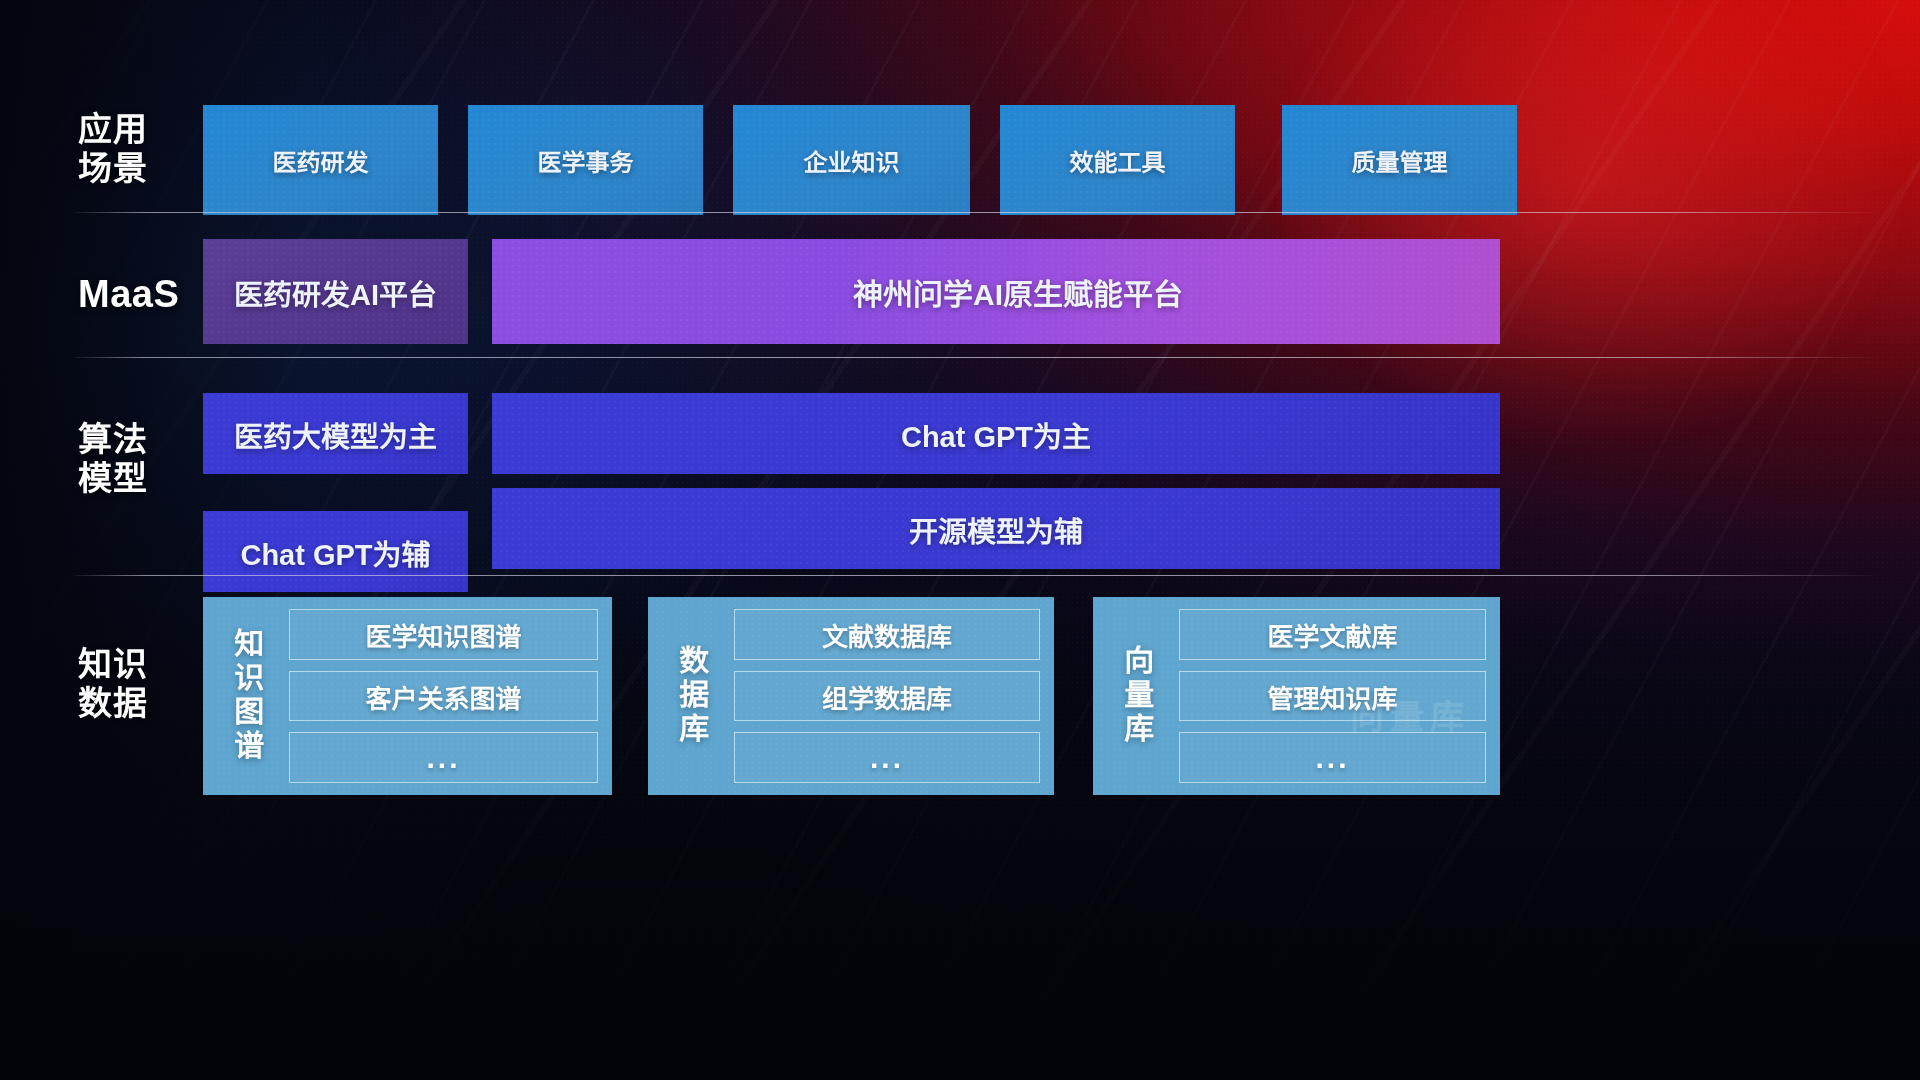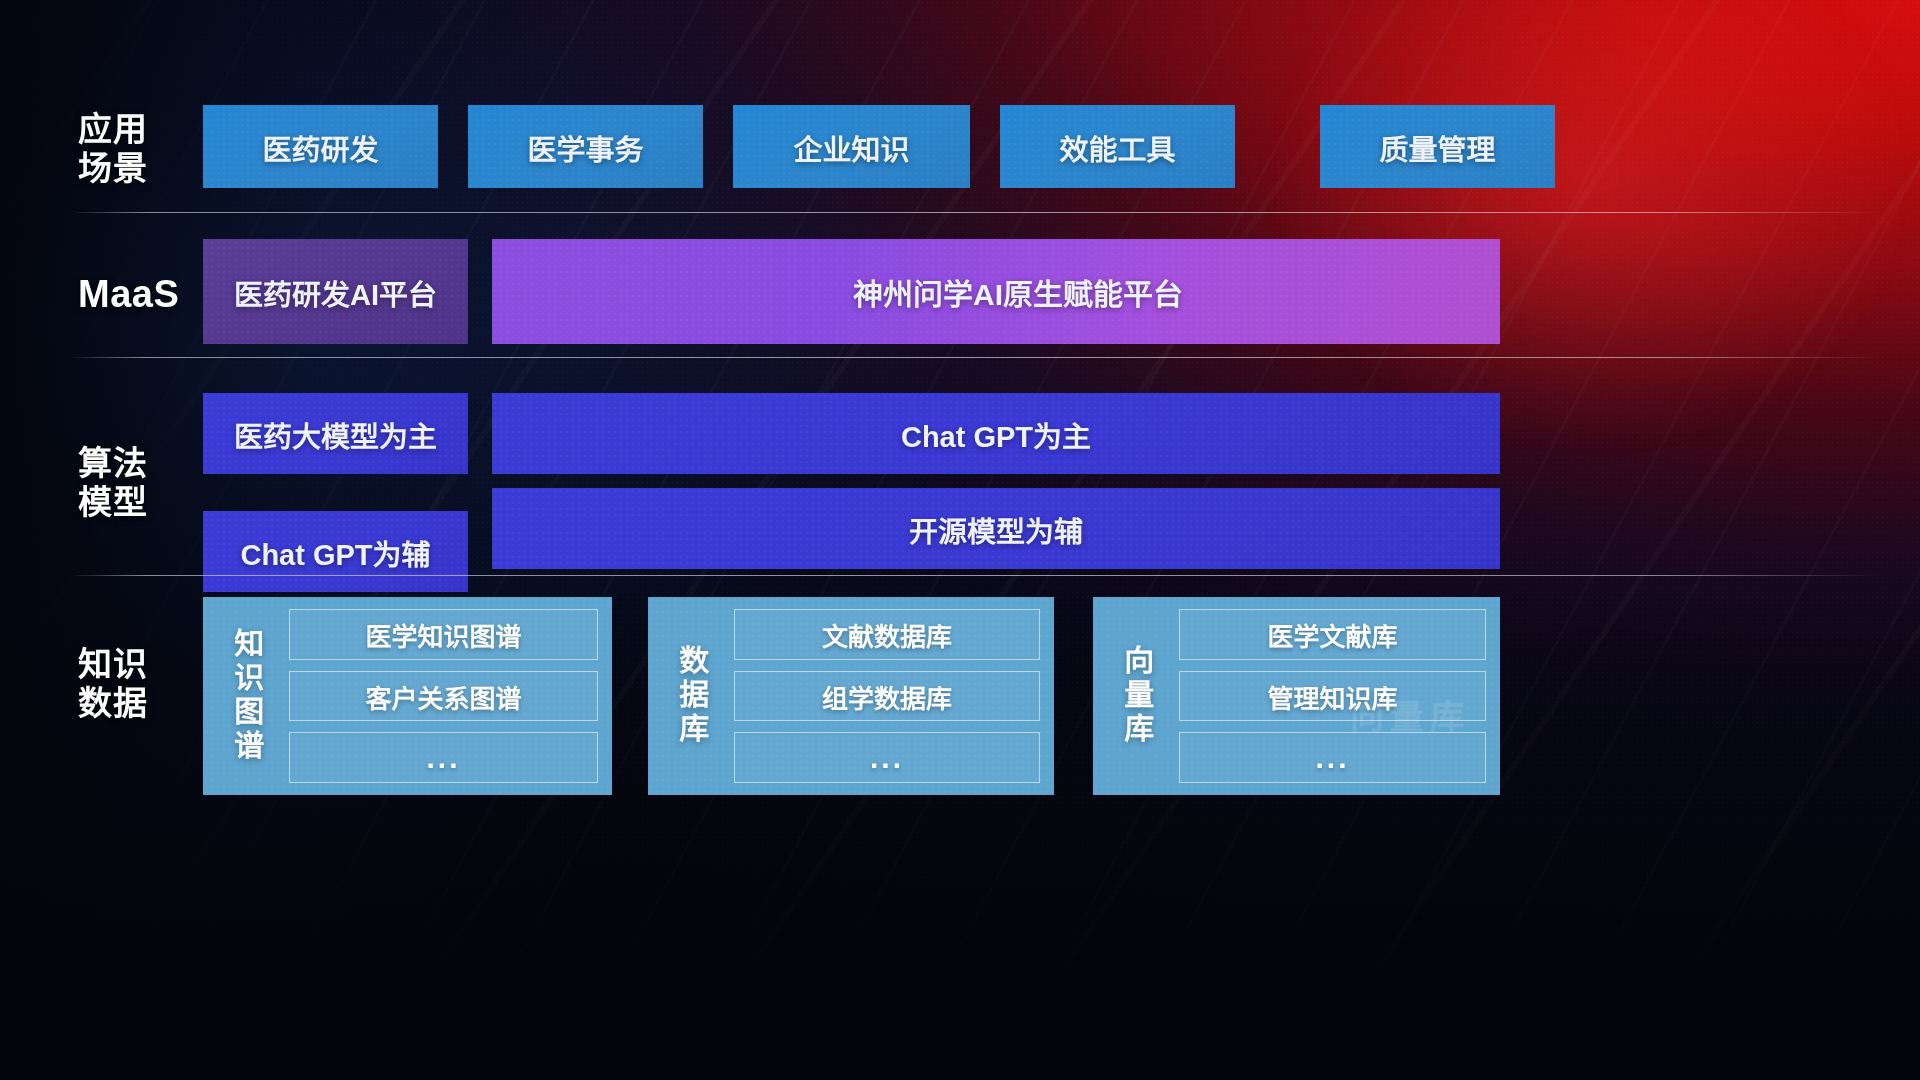--- a/index.html
+++ b/index.html
@@ -148,22 +148,22 @@
     inset: 0;
     pointer-events: none;
     background-image: radial-gradient(rgba(255,255,255,0.10) 0.7px, transparent 0.8px);
     background-size: 6px 6px;
     opacity: 0.45;
   }
   .card > span { position: relative; z-index: 2; }
 
   .app-card {
     background: linear-gradient(150deg, #2387d4 0%, #2d86cc 50%, #2a7fc4 100%);
-    font-size: 29px;
-    height: 83px;
+    font-size: 24px;
+    height: 110px;
   }
   .maas-dark {
     background: linear-gradient(150deg, #5b3e96 0%, #54378f 55%, #4e3387 100%);
     font-size: 29px;
   }
   .maas-bright {
     background: linear-gradient(100deg, #8b4ee0 0%, #8a4ce0 35%, #a450dd 68%, #b04fd0 100%);
     font-size: 30px;
   }
   .algo-card {
@@ -267,42 +267,42 @@
       </div>
       <div class="card app-card" style="left:468px;  top:105px; width:235px;">
         <span>医学事务</span>
       </div>
       <div class="card app-card" style="left:733px;  top:105px; width:237px;">
         <span>企业知识</span>
       </div>
       <div class="card app-card" style="left:1000px; top:105px; width:235px;">
         <span>效能工具</span>
       </div>
-      <div class="card app-card" style="left:1320px; top:105px; width:235px;justify-content:center;">
+      <div class="card app-card" style="left:1282px; top:105px; width:235px;justify-content:center;">
         <span>质量管理</span>
       </div>
     </div>
 
     <div class="divider" style="top:212px;"></div>
 
     <div class="row">
       <div class="row-label en" style="top:272px;">MaaS</div>
 
       <div class="card maas-dark" style="left:203px; top:239px; width:265px; height:105px;">
         <span>医药研发AI平台</span>
       </div>
       <div class="card maas-bright" style="left:492px; top:239px; width:1008px; height:105px;padding-left:44px;">
         <span>神州问学AI原生赋能平台</span>
       </div>
     </div>
 
     <div class="divider" style="top:357px;"></div>
 
     <div class="row">
-      <div class="row-label cn" style="top:444px;">算法
+      <div class="row-label cn" style="top:420px;">算法
 模型</div>
 
       <div class="card algo-card" style="left:203px; top:381px; width:265px; height:81px;">
         <span>医药大模型为主</span>
       </div>
       <div class="card algo-card" style="left:492px; top:381px; width:1008px; height:81px;">
         <span>Chat GPT为主</span>
       </div>
 
       <div class="card algo-card" style="left:203px; top:499px; width:265px; height:81px;">

